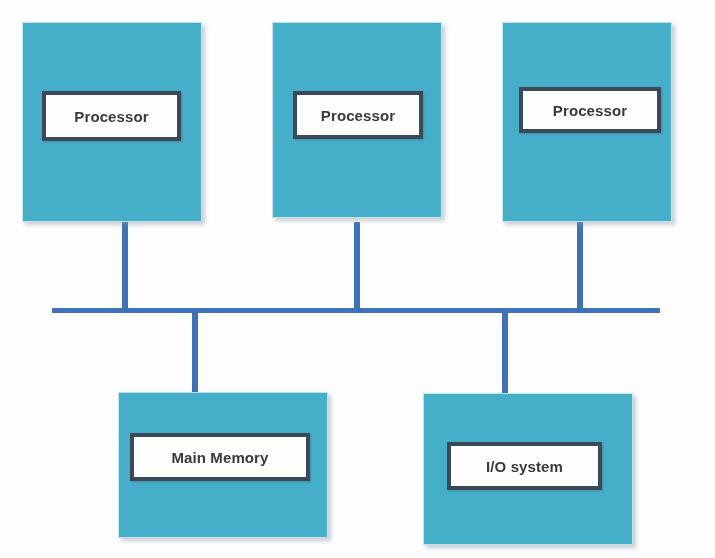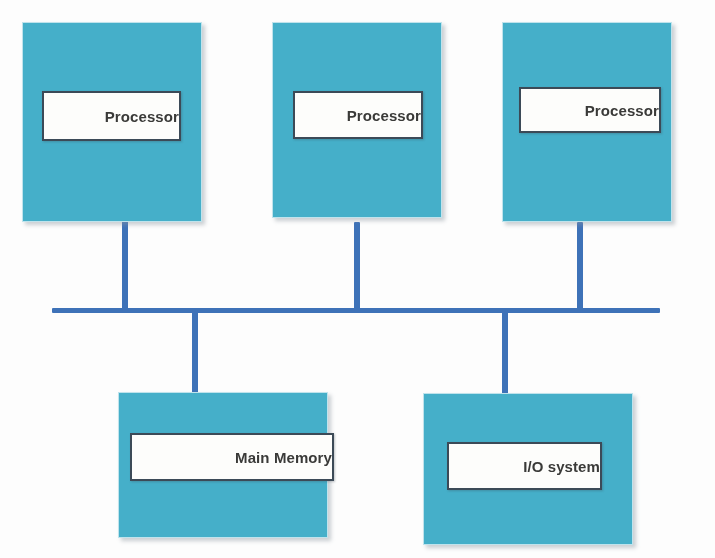--- a/index.html
+++ b/index.html
@@ -29,25 +29,25 @@
     position: absolute;
     left: -3px; right: -6px; top: -3px; bottom: -6px;
     border: 1px solid rgba(255,255,255,0.0);
     pointer-events: none;
   }
 
   
   .plate {
     position: absolute;
     background: #fdfdfb;
-    border: 2px solid #14532d;
+    border: 4px solid #14532d;
     box-sizing: border-box;
     display: flex;
     align-items: center;
-    justify-content: flex-end;
+    justify-content: center;
     box-shadow: 1px 1px 2px rgba(60,70,80,0.30);
   }
   .plate span {
     color: #3a3a38;
     font-size: 15px;
     font-weight: 600;
     letter-spacing: 0.1px;
     white-space: nowrap;
   }
 
@@ -84,21 +84,21 @@
     </div>
   </div>
 
   <div class="node" id="node-2" style="left: 502px; top: 22px; width: 170px; height: 200px; background: rgb(69, 175, 201); border-color: rgb(191, 227, 236);">
     <div class="plate" id="plate-2" style="left: 16px; top: 64px; width: 142px; height: 46px; background: rgb(253, 253, 251); border-color: rgb(60, 74, 87);">
       <span>Processor</span>
     </div>
   </div>
 
   <div class="node" id="node-3" style="left: 118px; top: 392px; width: 210px; height: 146px; background: rgb(69, 175, 201); border-color: rgb(191, 227, 236);">
-    <div class="plate" id="plate-3" style="left: 11px; top: 40px; width: 204px; height: 48px; background: rgb(253, 253, 251); border-color: rgb(60, 74, 87);">
+    <div class="plate" id="plate-3" style="left: 11px; top: 40px; width: 180px; height: 48px; background: rgb(253, 253, 251); border-color: rgb(60, 74, 87);">
       <span>Main Memory</span>
     </div>
   </div>
 
   <div class="node" id="node-4" style="left: 423px; top: 393px; width: 210px; height: 152px; background: rgb(69, 175, 201); border-color: rgb(191, 227, 236); padding-left: 46px;">
     <div class="plate" id="plate-4" style="left: 23px; top: 48px; width: 155px; height: 48px; background: rgb(253, 253, 251); border-color: rgb(60, 74, 87);">
       <span>I/O system</span>
     </div>
   </div>
 

